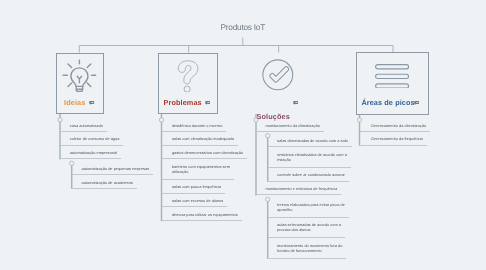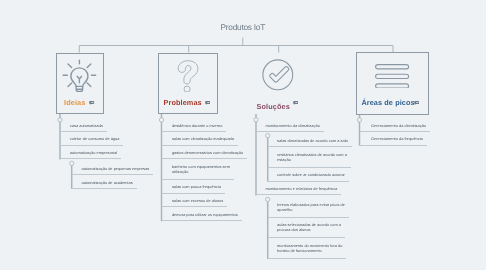--- a/index.html
+++ b/index.html
@@ -93,21 +93,21 @@
  </g>
         </svg>
       </div>
       <div class="topic-box" style="left: 244px; top: 52.5px; width: 52px; height: 61px; border: none;"></div>
       <div class="topic-icon" style="left: 261.3px; top: 58px;">
         <svg width="33.6" height="33.6" viewBox="0 0 134 134">
    <circle cx="67" cy="67" r="59.5" fill="none" stroke="#8b98a3" stroke-width="4.3"></circle>
    <path fill="none" stroke="#8b98a3" stroke-width="4.3" stroke-linejoin="round" d="M37.0 66.5 C34.4 69.1 34.4 73.3 37.0 75.9 L54.7 93.8 C57.3 96.4 61.5 96.4 64.1 93.8 L108.5 49.0 C111.1 46.4 111.1 42.2 108.5 39.6 L105.1 36.2 C102.5 33.6 98.3 33.6 95.7 36.2 L59.4 72.9 L49.8 63.1 C47.2 60.5 43.0 60.5 40.4 63.1 Z"></path>
    </svg>
       </div>
-      <div class="topic-label" style="left: 256.6px; top: 102px; color: rgb(138, 76, 99);">Soluções</div>
+      <div class="topic-label" style="left: 256.6px; top: 112px; color: rgb(138, 76, 99);">Soluções</div>
       <div class="note-icon" style="left: 292.9px; top: 100.4px;">
         <svg width="5.4" height="5.4" viewBox="0 0 28 28">
           <g>
   <path d="M4.5 5.0 h19 a3.2 3.2 0 0 1 3.2 3.2 v9 a3.2 3.2 0 0 1 -3.2 3.2 h-12.8 l-5.4 4.0 v-4.0 h-0.8 a3.2 3.2 0 0 1 -3.2 -3.2 v-9 a3.2 3.2 0 0 1 3.2 -3.2 z" fill="#6f7b86"></path>
   <path d="M12.2 11.0 h10.2 v4.6 h-10.2 z" fill="#eef2f5"></path>
  </g>
         </svg>
       </div>
       <div class="topic-box" style="left: 355.5px; top: 52.3px; width: 73.8px; height: 62.6px;"></div>
       <div class="topic-icon" style="left: 374.9px; top: 63.5px;">

